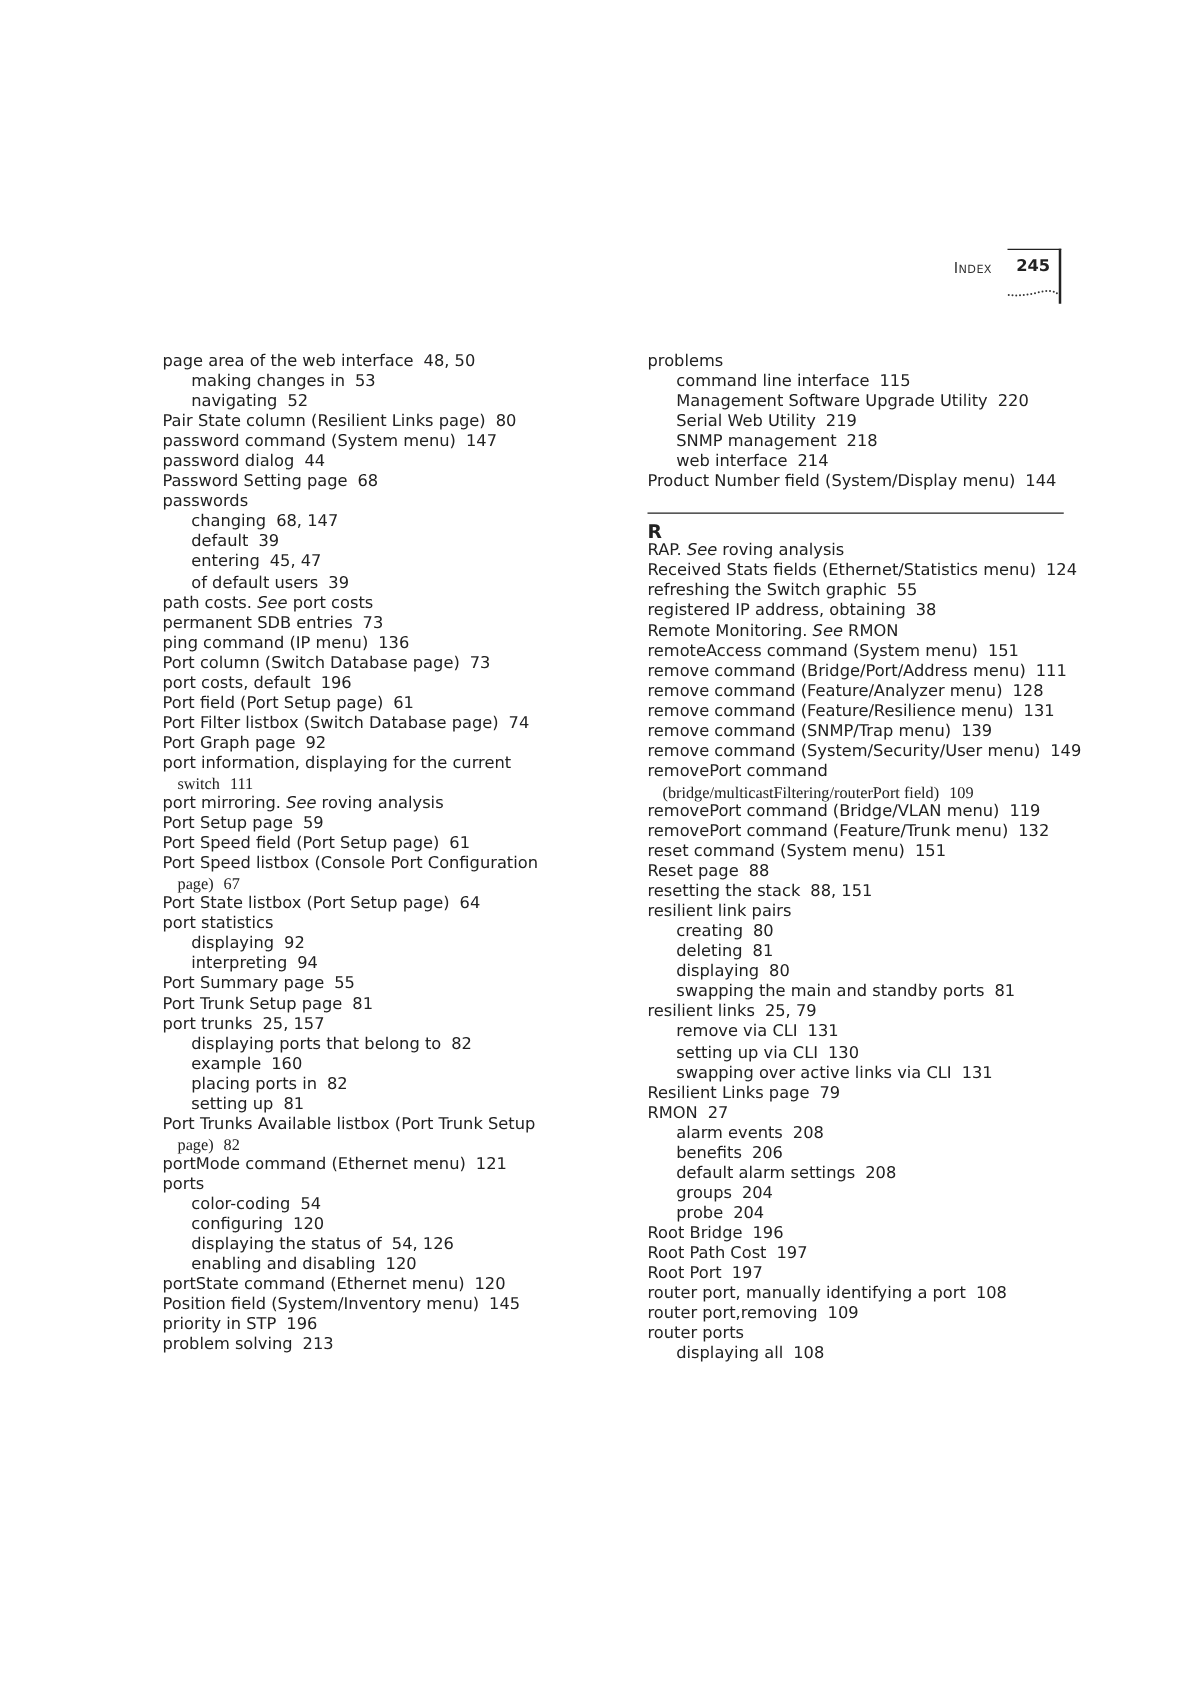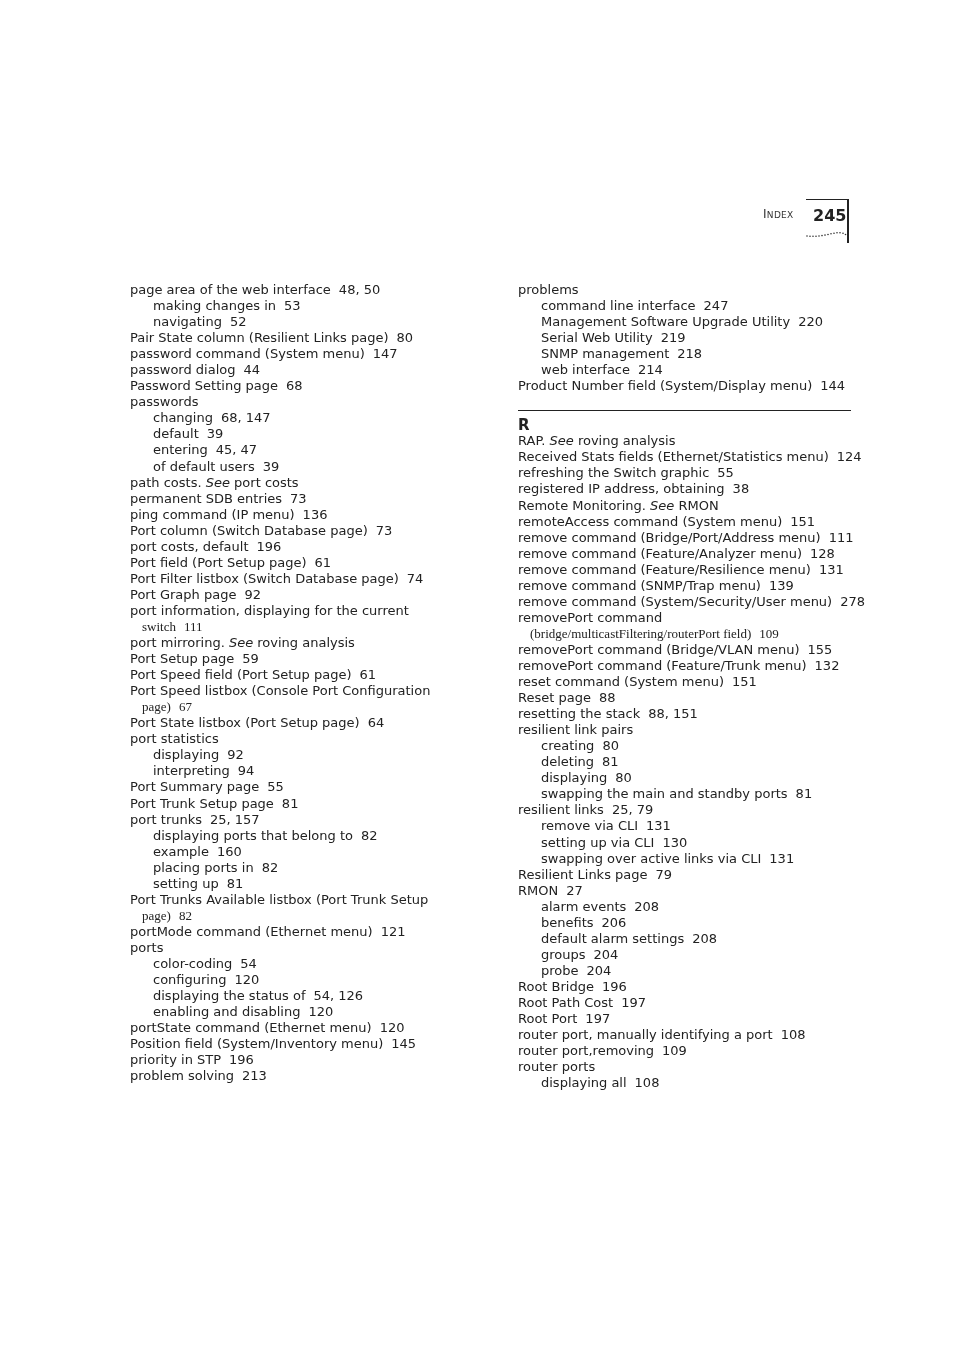--- a/index.html
+++ b/index.html
@@ -11,21 +11,21 @@
     .header {
       position: absolute; left: 0; top: 0; width: 790px; height: 250px;
     }
     .header-label {
       position: absolute; left: 763px; top: 207px;
       font-size: 12px; letter-spacing: 0.3px; color: #333;
     }
     .header-label .small { font-size: 9px; }
     .page-num {
       position: absolute; left: 813px; top: 206px;
-      font-size: 16px; font-weight: bold; color: #222;
+      font-size: 13px; font-weight: bold; color: #222;
     }
     .corner-vline {
       position: absolute; left: 847px; top: 199px; width: 2px; height: 44px; background: #222;
     }
     .corner-hline {
       position: absolute; left: 806px; top: 199px; width: 43px; height: 1px; background: #222;
     }
     .dots {
       position: absolute; left: 805px; top: 226px; width: 44px; height: 14px;
     }
@@ -124,44 +124,44 @@
     <div class="entry sub"><span>enabling and disabling</span><span class="pages">120</span></div>
     <div class="entry"><span>portState command (Ethernet menu)</span><span class="pages">120</span></div>
     <div class="entry"><span>Position field (System/Inventory menu)</span><span class="pages">145</span></div>
     <div class="entry"><span>priority in STP</span><span class="pages">196</span></div>
     <div class="entry"><span>problem solving</span><span class="pages">213</span></div>
   </div>
 
 <div class="col col-right">
   <div id="right-top">
       <div class="entry"><span>problems</span></div>
-      <div class="entry sub"><span>command line interface</span><span class="pages">247</span></div>
+      <div class="entry sub"><span>command line interface</span><span class="pages">115</span></div>
       <div class="entry sub"><span>Management Software Upgrade Utility</span><span class="pages">220</span></div>
       <div class="entry sub"><span>Serial Web Utility</span><span class="pages">219</span></div>
       <div class="entry sub"><span>SNMP management</span><span class="pages">218</span></div>
       <div class="entry sub"><span>web interface</span><span class="pages">214</span></div>
       <div class="entry"><span>Product Number field (System/Display menu)</span><span class="pages">144</span></div>
     </div>
   <div class="section-rule"></div>
   <div class="section-letter">R</div>
   <div id="right-r">
       <div class="entry"><span>RAP.</span> <i>See</i> <span>roving analysis</span></div>
       <div class="entry"><span>Received Stats fields (Ethernet/Statistics menu)</span><span class="pages">124</span></div>
       <div class="entry"><span>refreshing the Switch graphic</span><span class="pages">55</span></div>
       <div class="entry"><span>registered IP address, obtaining</span><span class="pages">38</span></div>
       <div class="entry"><span>Remote Monitoring.</span> <i>See</i> <span>RMON</span></div>
       <div class="entry"><span>remoteAccess command (System menu)</span><span class="pages">151</span></div>
       <div class="entry"><span>remove command (Bridge/Port/Address menu)</span><span class="pages">111</span></div>
       <div class="entry"><span>remove command (Feature/Analyzer menu)</span><span class="pages">128</span></div>
       <div class="entry"><span>remove command (Feature/Resilience menu)</span><span class="pages">131</span></div>
       <div class="entry"><span>remove command (SNMP/Trap menu)</span><span class="pages">139</span></div>
-      <div class="entry"><span>remove command (System/Security/User menu)</span><span class="pages">278</span></div>
+      <div class="entry"><span>remove command (System/Security/User menu)</span><span class="pages">149</span></div>
       <div class="entry"><span>removePort command</span></div>
       <div class="entry cont"><span>(bridge/multicastFiltering/routerPort field)</span><span class="pages">109</span></div>
-      <div class="entry"><span>removePort command (Bridge/VLAN menu)</span><span class="pages">155</span></div>
+      <div class="entry"><span>removePort command (Bridge/VLAN menu)</span><span class="pages">119</span></div>
       <div class="entry"><span>removePort command (Feature/Trunk menu)</span><span class="pages">132</span></div>
       <div class="entry"><span>reset command (System menu)</span><span class="pages">151</span></div>
       <div class="entry"><span>Reset page</span><span class="pages">88</span></div>
       <div class="entry"><span>resetting the stack</span><span class="pages">88, 151</span></div>
       <div class="entry"><span>resilient link pairs</span></div>
       <div class="entry sub"><span>creating</span><span class="pages">80</span></div>
       <div class="entry sub"><span>deleting</span><span class="pages">81</span></div>
       <div class="entry sub"><span>displaying</span><span class="pages">80</span></div>
       <div class="entry sub"><span>swapping the main and standby ports</span><span class="pages">81</span></div>
       <div class="entry"><span>resilient links</span><span class="pages">25, 79</span></div>

